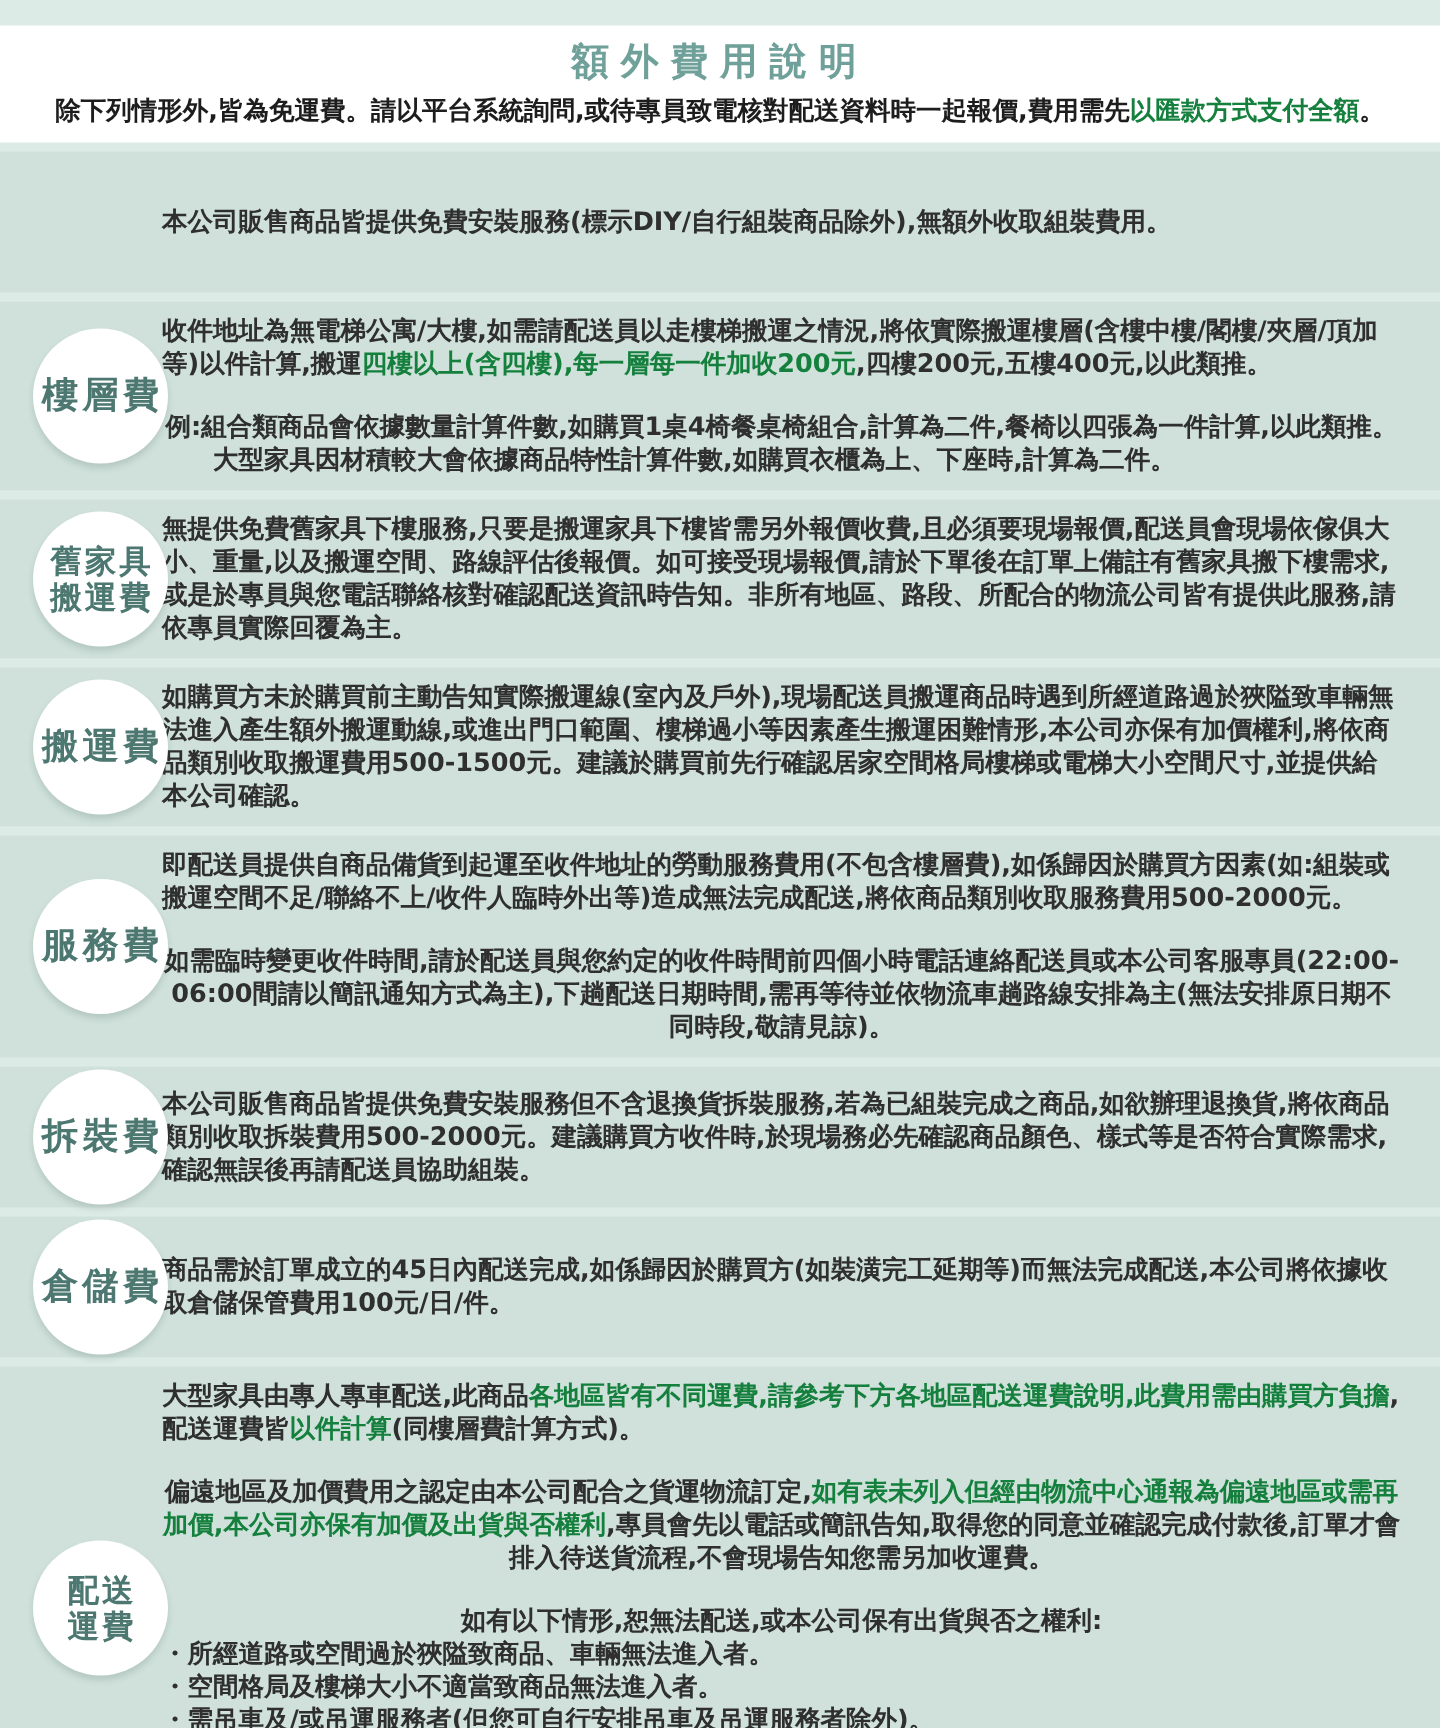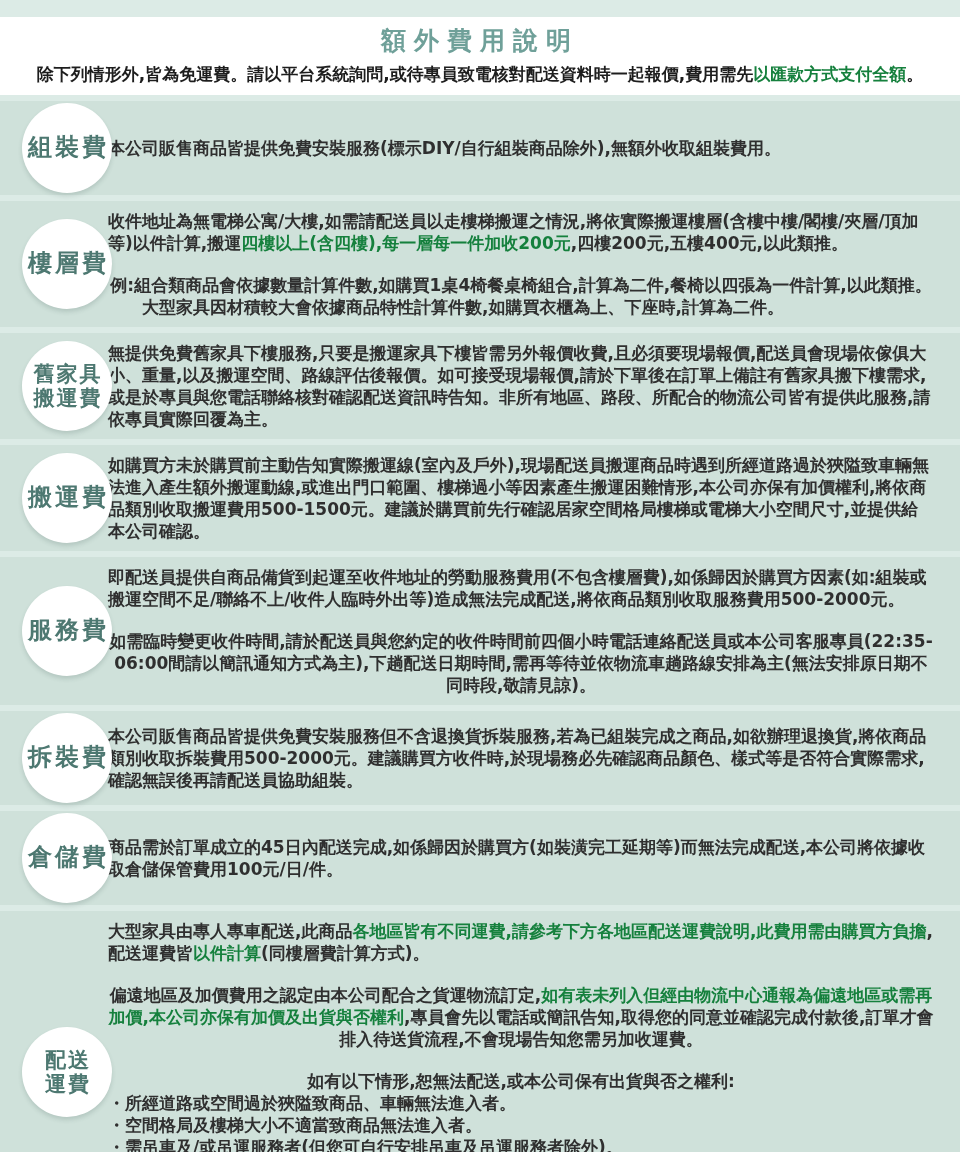--- a/index.html
+++ b/index.html
@@ -72,23 +72,20 @@
 </head>
 <body>
 
 <header class="header-band">
   <div class="page-title">額外費用說明</div>
   <div class="page-subtitle"><span>除下列情形外,皆為免運費。請以平台系統詢問,或待專員致電核對配送資料時一起報價,費用需先</span><span class="red">以匯款方式支付全額</span><span>。</span></div>
 </header>
 
 <main class="sections">
   <section class="fee-card">
-    <div class="badge">
-        <div>組裝費</div>
-      </div>
     <div class="content">
         <p><span>本公司販售商品皆提供免費安裝服務(標示DIY/自行組裝商品除外),無額外收取組裝費用。</span></p>
       </div>
   </section>
 
   <section class="fee-card">
     <div class="badge">
         <div>樓層費</div>
       </div>
     <div class="content">
@@ -116,21 +113,21 @@
         <p><span>如購買方未於購買前主動告知實際搬運線(室內及戶外),現場配送員搬運商品時遇到所經道路過於狹隘致車輛無法進入產生額外搬運動線,或進出門口範圍、樓梯過小等因素產生搬運困難情形,本公司亦保有加價權利,將依商品類別收取搬運費用500-1500元。建議於購買前先行確認居家空間格局樓梯或電梯大小空間尺寸,並提供給本公司確認。</span></p>
       </div>
   </section>
 
   <section class="fee-card">
     <div class="badge">
         <div>服務費</div>
       </div>
     <div class="content">
         <p><span>即配送員提供自商品備貨到起運至收件地址的勞動服務費用(不包含樓層費),如係歸因於購買方因素(如:組裝或搬運空間不足/聯絡不上/收件人臨時外出等)造成無法完成配送,將依商品類別收取服務費用500-2000元。</span></p>
-        <p class="spaced"><span>如需臨時變更收件時間,請於配送員與您約定的收件時間前四個小時電話連絡配送員或本公司客服專員(22:35-06:00間請以簡訊通知方式為主),下趟配送日期時間,需再等待並依物流車趟路線安排為主(無法安排原日期不同時段,敬請見諒)。</span></p>
+        <p class="spaced"><span>如需臨時變更收件時間,請於配送員與您約定的收件時間前四個小時電話連絡配送員或本公司客服專員(22:00-06:00間請以簡訊通知方式為主),下趟配送日期時間,需再等待並依物流車趟路線安排為主(無法安排原日期不同時段,敬請見諒)。</span></p>
       </div>
   </section>
 
   <section class="fee-card">
     <div class="badge">
         <div>拆裝費</div>
       </div>
     <div class="content">
         <p><span>本公司販售商品皆提供免費安裝服務但不含退換貨拆裝服務,若為已組裝完成之商品,如欲辦理退換貨,將依商品類別收取拆裝費用500-2000元。建議購買方收件時,於現場務必先確認商品顏色、樣式等是否符合實際需求,確認無誤後再請配送員協助組裝。</span></p>
       </div>

